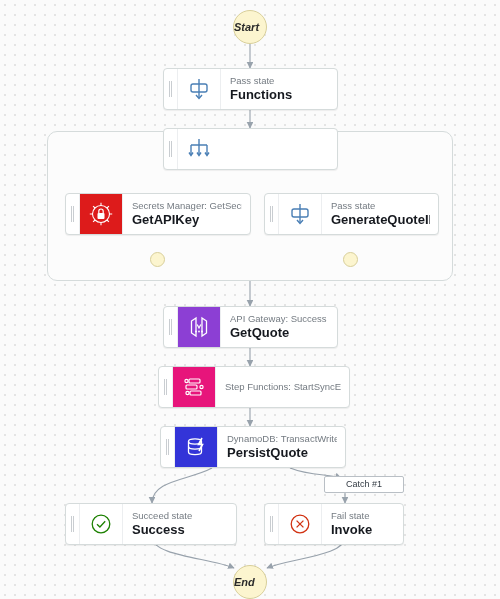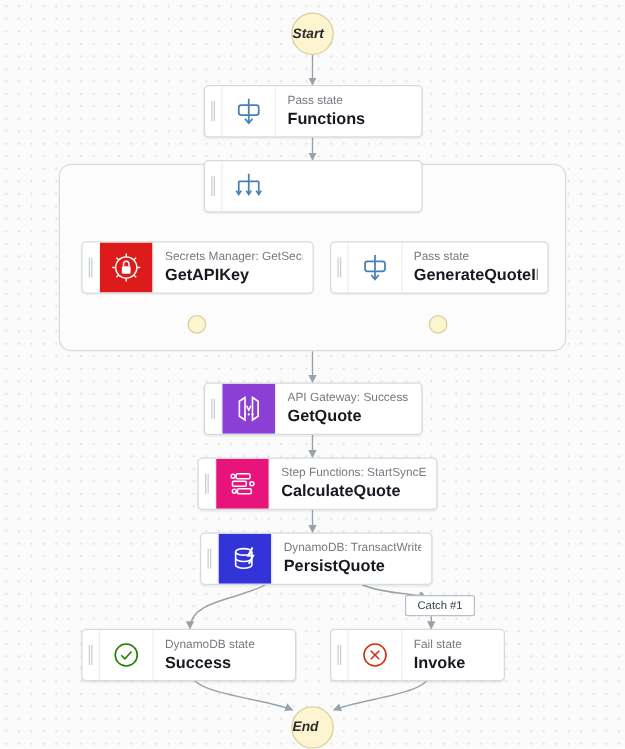--- a/index.html
+++ b/index.html
@@ -95,21 +95,21 @@
   }
 
   
   .catch-badge {
     position: absolute;
     background: #ffffff;
     border: 1px solid #b9bfc5;
     border-radius: 2px;
     font-size: 9px;
     color: #333b44;
-    padding: 2px 9px;
+    padding: 2px 21px;
     line-height: 11px;
     z-index: 5;
     white-space: nowrap;
   }
 </style>
 </head>
 <body>
 
 <div id="canvas">
 
@@ -271,21 +271,20 @@
         <rect x="8" y="5" width="11" height="4" rx="1"></rect>
         <rect x="5" y="11" width="11" height="4" rx="1"></rect>
         <rect x="9" y="17" width="11" height="4" rx="1"></rect>
         <circle cx="5.5" cy="7" r="1.6"></circle>
         <circle cx="20.5" cy="13" r="1.6"></circle>
         <circle cx="6.5" cy="19" r="1.6"></circle>
       </svg>
     </div>
     <div class="labels">
       <div class="sub">Step Functions: StartSyncExecution</div>
-      <div class="title">CalculateQuote</div>
     </div>
   </div>
 
   <div class="node" style="left:160px; top:426px; width:186px;">
     <div class="grip">
         <span></span>
       </div>
     <div class="icon-cell filled" style="background:#3334d8;">
       <svg width="26" height="26" viewBox="0 0 26 26" fill="none" stroke="#ffffff" stroke-width="1.3">
         <ellipse cx="12" cy="7.5" rx="6.5" ry="2.6"></ellipse>
@@ -308,21 +307,21 @@
     <div class="grip">
         <span></span>
       </div>
     <div class="icon-cell">
       <svg width="24" height="24" viewBox="0 0 24 24" fill="none" stroke="#1d8102" stroke-width="1.3">
         <circle cx="12" cy="12" r="8.8"></circle>
         <path d="M8 12.2 L10.9 15 L16.2 9.2"></path>
       </svg>
     </div>
     <div class="labels">
-      <div class="sub">DynamoDB state</div>
+      <div class="sub">Succeed state</div>
       <div class="title">Success</div>
     </div>
   </div>
 
   <div class="node" style="left:264px; top:503px; width:140px;">
     <div class="grip">
         <span></span>
       </div>
     <div class="icon-cell">
       <svg width="24" height="24" viewBox="0 0 24 24" fill="none" stroke="#d13212" stroke-width="1.3">

